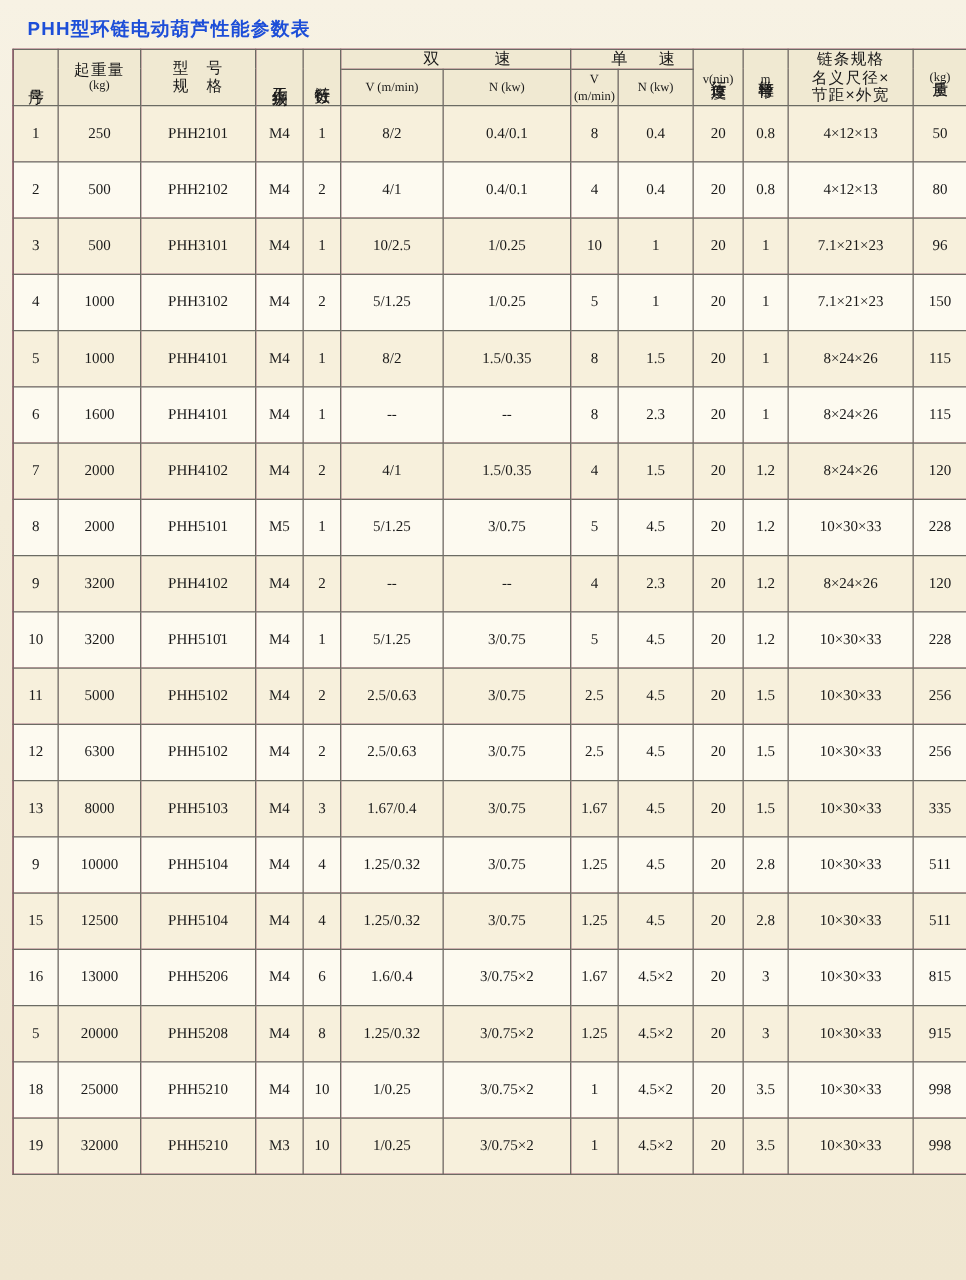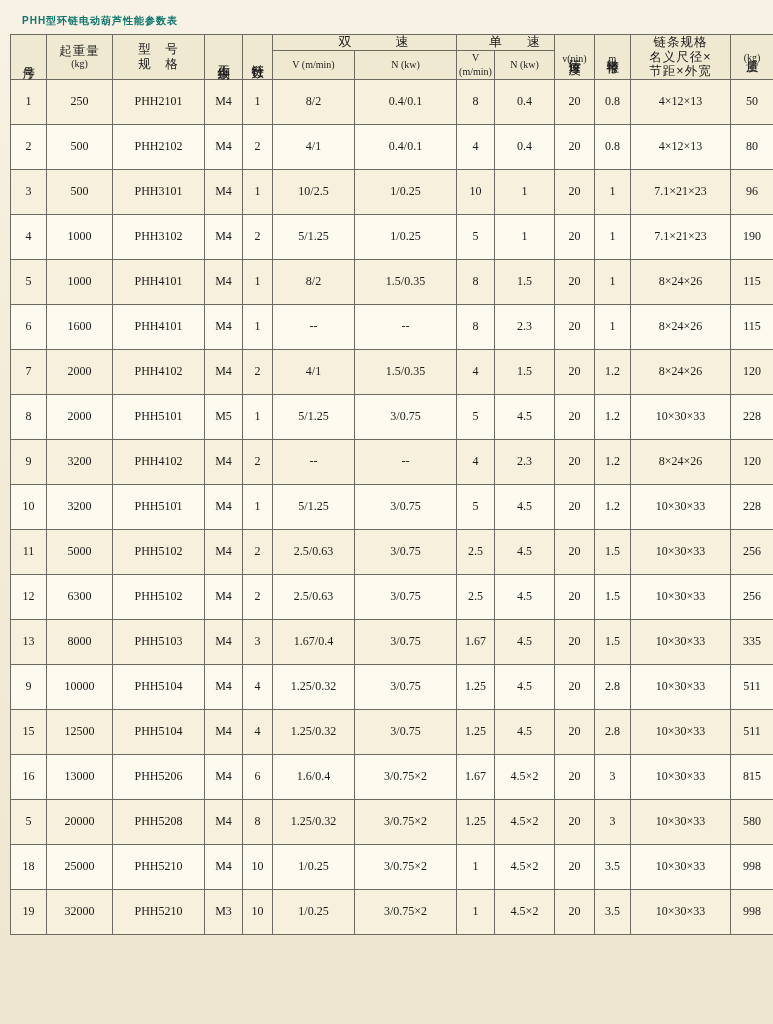--- a/index.html
+++ b/index.html
@@ -16,23 +16,23 @@
   }
   .page {
     position: relative;
     width: 773px;
     height: 1024px;
     box-sizing: border-box;
     padding: 10px 10px 0 10px;
   }
   .doc-title {
     font-family: "Liberation Sans", sans-serif;
-    font-size: 10px;
+    font-size: 15px;
     font-weight: bold;
-    color: #0f766e;
+    color: #1d4ed8;
     letter-spacing: 1px;
     padding: 4px 0 6px 12px;
   }
   table.spec {
     border-collapse: collapse;
     width: 753px;
     table-layout: fixed;
     background: #be185d;
   }
   table.spec td, table.spec th {
@@ -210,21 +210,21 @@
           <td class="num">PHH3102</td>
           <td class="num">M4</td>
           <td class="num">2</td>
           <td class="num">5/1.25</td>
           <td class="num">1/0.25</td>
           <td class="num">5</td>
           <td class="num">1</td>
           <td class="num">20</td>
           <td class="num">1</td>
           <td class="num">7.1×21×23</td>
-          <td class="num">190</td>
+          <td class="num">150</td>
         </tr>
         <tr class="odd">
           <td class="num">5</td>
           <td class="num">1000</td>
           <td class="num">PHH4101</td>
           <td class="num">M4</td>
           <td class="num">1</td>
           <td class="num">8/2</td>
           <td class="num">1.5/0.35</td>
           <td class="num">8</td>
@@ -405,21 +405,21 @@
           <td class="num">PHH5208</td>
           <td class="num">M4</td>
           <td class="num">8</td>
           <td class="num">1.25/0.32</td>
           <td class="num">3/0.75×2</td>
           <td class="num">1.25</td>
           <td class="num">4.5×2</td>
           <td class="num">20</td>
           <td class="num">3</td>
           <td class="num">10×30×33</td>
-          <td class="num">580</td>
+          <td class="num">915</td>
         </tr>
         <tr class="even">
           <td class="num">18</td>
           <td class="num">25000</td>
           <td class="num">PHH5210</td>
           <td class="num">M4</td>
           <td class="num">10</td>
           <td class="num">1/0.25</td>
           <td class="num">3/0.75×2</td>
           <td class="num">1</td>

